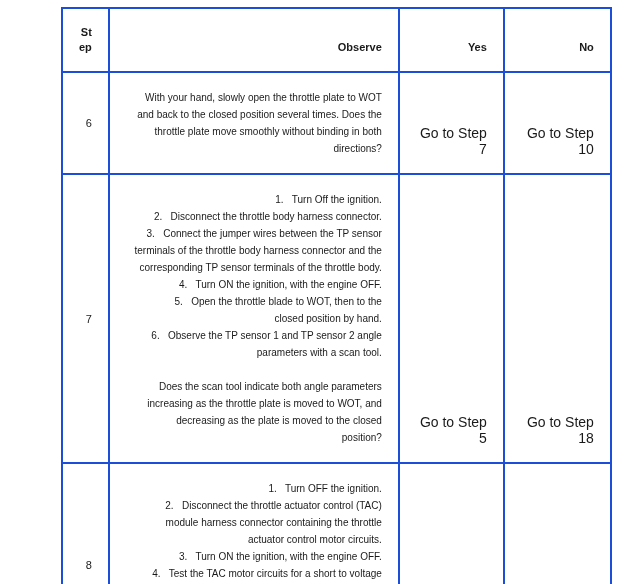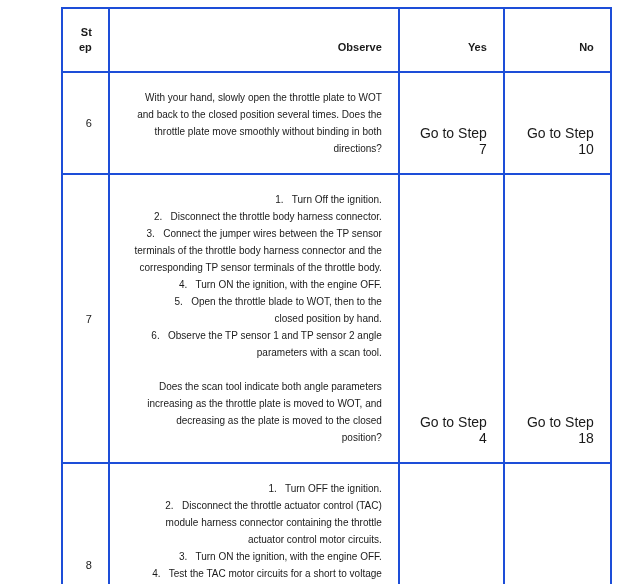--- a/index.html
+++ b/index.html
@@ -111,21 +111,21 @@
 4.   Turn ON the ignition, with the engine OFF.
 5.   Open the throttle blade to WOT, then to the
 closed position by hand.
 6.   Observe the TP sensor 1 and TP sensor 2 angle
 parameters with a scan tool.
 
  Does the scan tool indicate both angle parameters
 increasing as the throttle plate is moved to WOT, and
 decreasing as the plate is moved to the closed
 position?</td>
-        <td class="goto">Go to Step 4</td>
+        <td class="goto">Go to Step 5</td>
         <td class="goto">Go to Step 18</td>
       </tr>
       <tr class="h-row8">
         <td class="step">8</td>
         <td class="action">1.   Turn OFF the ignition.
 2.   Disconnect the throttle actuator control (TAC)
 module harness connector containing the throttle
 actuator control motor circuits.
 3.   Turn ON the ignition, with the engine OFF.
 4.   Test the TAC motor circuits for a short to voltage

